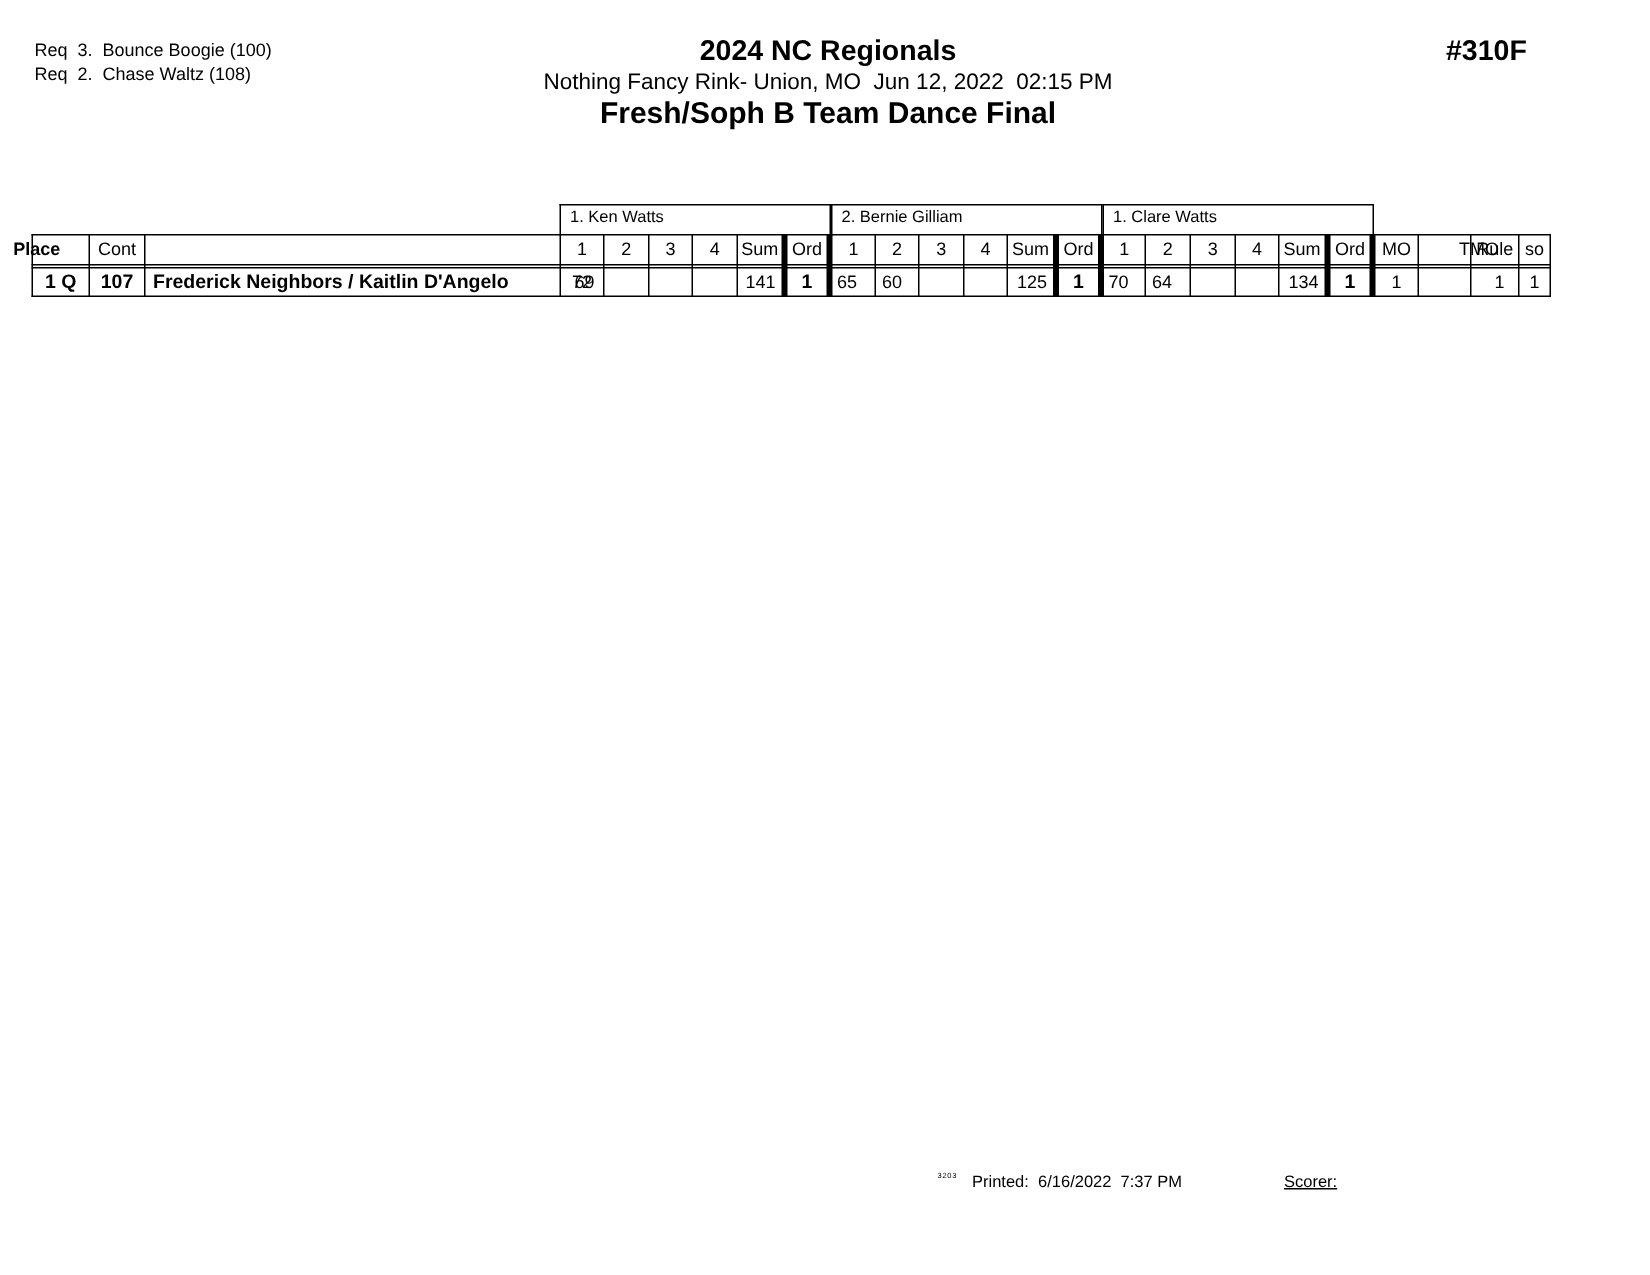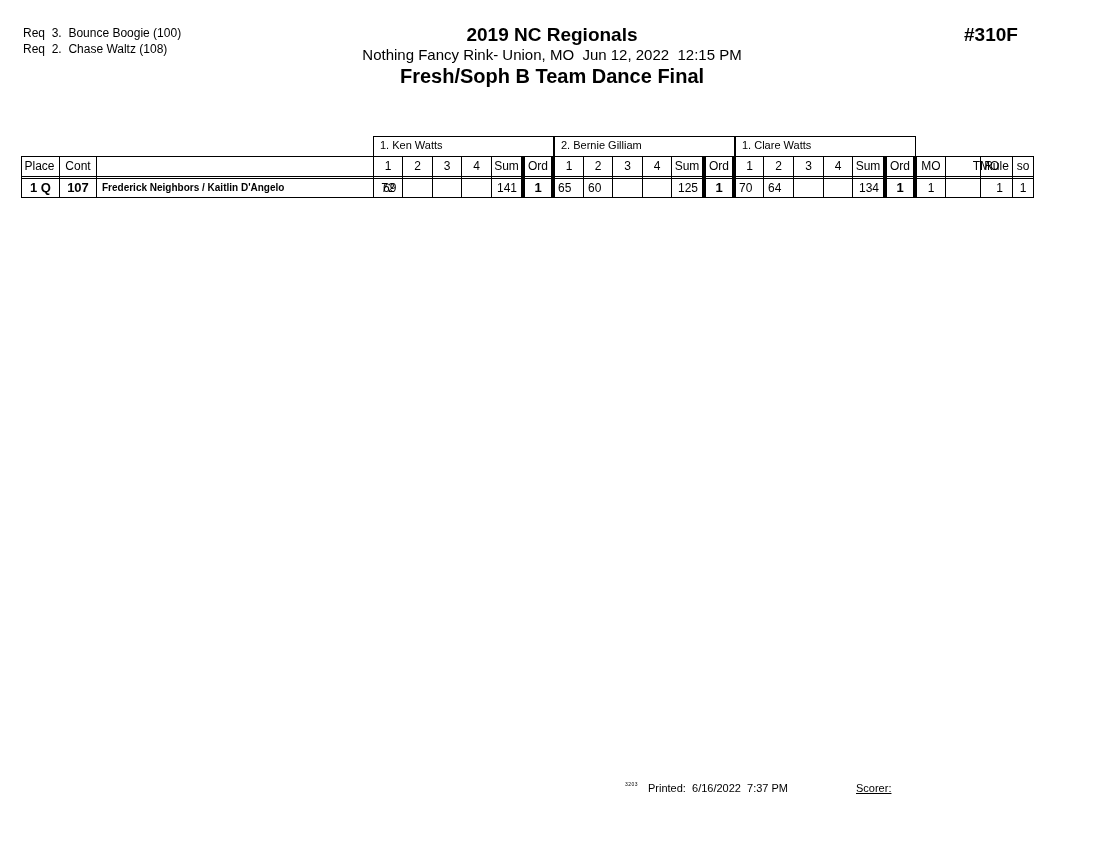--- a/index.html
+++ b/index.html
@@ -127,22 +127,22 @@
 <div class="req-list">
   <div class="req-item">
     <span>Req  3.</span><span>  </span><span>Bounce Boogie (100)</span>
   </div>
   <div class="req-item">
     <span>Req  2.</span><span>  </span><span>Chase Waltz (108)</span>
   </div>
 </div>
 
 <div class="title-block">
-  <div class="event-title">2019 NC Regionals</div>
-  <div class="event-subtitle">Nothing Fancy Rink- Union, MO  Jun 12, 2022  12:15 PM</div>
+  <div class="event-title">2024 NC Regionals</div>
+  <div class="event-subtitle">Nothing Fancy Rink- Union, MO  Jun 12, 2022  02:15 PM</div>
   <div class="competition-title">Fresh/Soph B Team Dance Final</div>
 </div>
 <div class="event-number">#310F</div>
 
 <div class="grid">
 
   <div class="judge-head" style="left:373px;width:181px;">1.  Ken Watts</div>
   <div class="judge-head" style="left:554px;width:181px;">2.  Bernie Gilliam</div>
   <div class="judge-head" style="left:735px;width:181px;">1.  Clare Watts</div>
 
@@ -171,21 +171,21 @@
   <div class="vline" style="left:793px;top:156px;height:42px;"></div>
   <div class="vline" style="left:823px;top:156px;height:42px;"></div>
   <div class="vline" style="left:852px;top:156px;height:42px;"></div>
   <div class="vthick" style="left:883px;top:156px;height:42px;"></div>
   <div class="vthick" style="left:913px;top:156px;height:42px;"></div>
   <div class="vline" style="left:945px;top:156px;height:42px;"></div>
   <div class="vline" style="left:980px;top:156px;height:42px;"></div>
   <div class="vline" style="left:1012px;top:156px;height:42px;"></div>
   <div class="vline" style="left:1033px;top:156px;height:42px;"></div>
 
-  <div class="cell hdr-row" style="left:21px;width:37px;">Place</div>
+  <div class="cell hdr-row" style="left:6px;width:37px;font-weight:bold;">Place</div>
   <div class="cell hdr-row" style="left:60px;width:36px;">Cont</div>
 
   <div class="cell hdr-row" style="left:374px;width:28px;">1</div>
   <div class="cell hdr-row" style="left:403px;width:29px;">2</div>
   <div class="cell hdr-row" style="left:433px;width:28px;">3</div>
   <div class="cell hdr-row" style="left:462px;width:29px;">4</div>
   <div class="cell hdr-row" style="left:492px;width:29px;">Sum</div>
   <div class="cell hdr-row" style="left:525px;width:26px;">Ord</div>
 
   <div class="cell hdr-row" style="left:555px;width:28px;">1</div>
@@ -202,21 +202,21 @@
   <div class="cell hdr-row" style="left:853px;width:30px;">Sum</div>
   <div class="cell hdr-row" style="left:887px;width:26px;">Ord</div>
 
   <div class="cell hdr-row" style="left:917px;width:28px;">MO</div>
   <div class="cell hdr-row" style="left:946px;width:34px;margin-left:23px;">TMO</div>
   <div class="cell hdr-row" style="left:981px;width:31px;">Rule</div>
   <div class="cell hdr-row" style="left:1013px;width:20px;">so</div>
 
   <div class="cell data-row bold" style="left:22px;width:37px;font-size:13px;">1 Q</div>
   <div class="cell data-row bold" style="left:60px;width:36px;font-size:13px;">107</div>
-  <div class="cell data-row left bold" style="left:97px;width:276px;font-size:10px;padding-left:5px;">Frederick Neighbors / Kaitlin D'Angelo</div>
+  <div class="cell data-row left bold" style="left:97px;width:276px;font-size:13px;padding-left:5px;">Frederick Neighbors / Kaitlin D'Angelo</div>
 
   <div class="cell data-row" style="left:374px;width:28px;">72</div>
   <div class="cell data-row left" style="left:379px;width:29px;">69</div>
   <div class="cell data-row" style="left:433px;width:28px;"></div>
   <div class="cell data-row" style="left:462px;width:29px;"></div>
   <div class="cell data-row right" style="left:492px;width:29px;">141</div>
   <div class="cell data-row bold" style="left:525px;width:26px;font-size:13px;">1</div>
 
   <div class="cell data-row left" style="left:555px;width:28px;padding-left:3px;">65</div>
   <div class="cell data-row left" style="left:584px;width:28px;">60</div>

